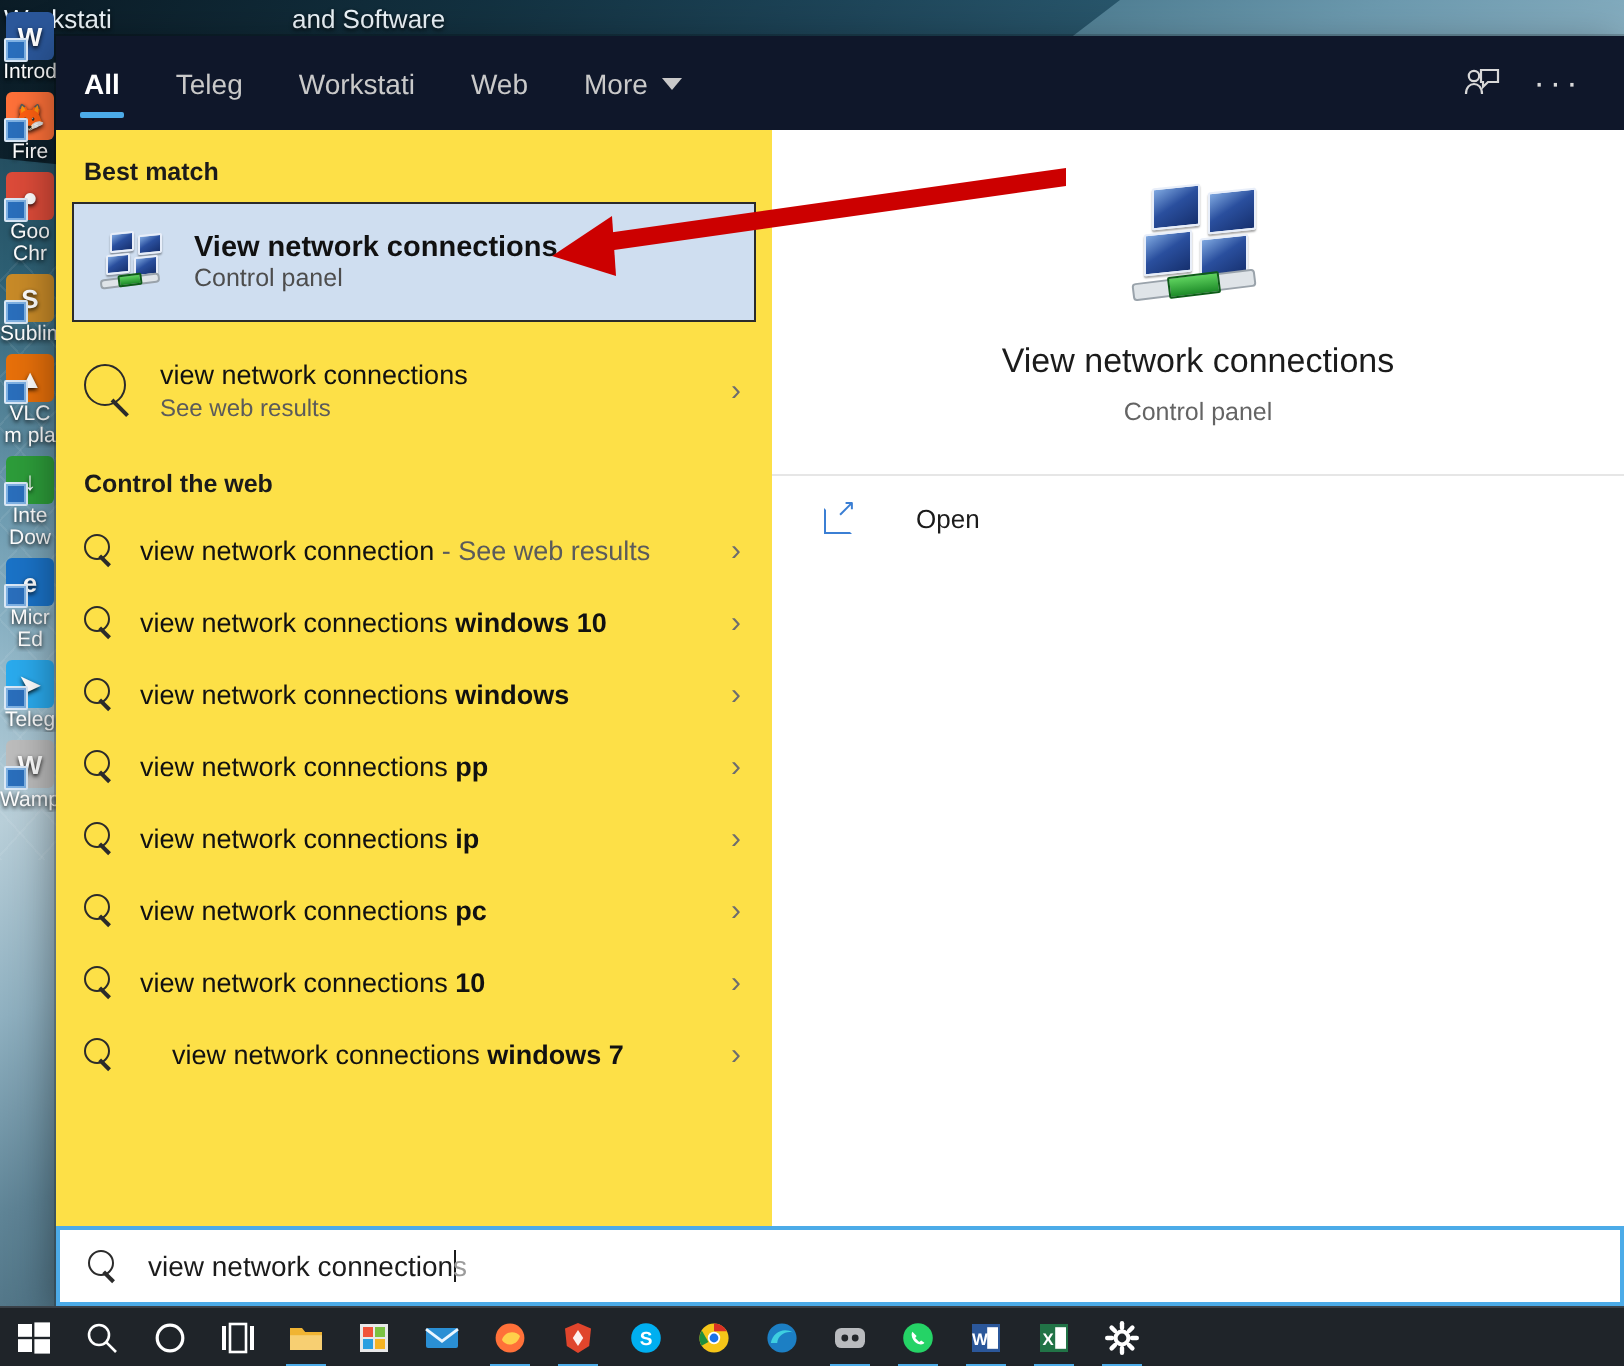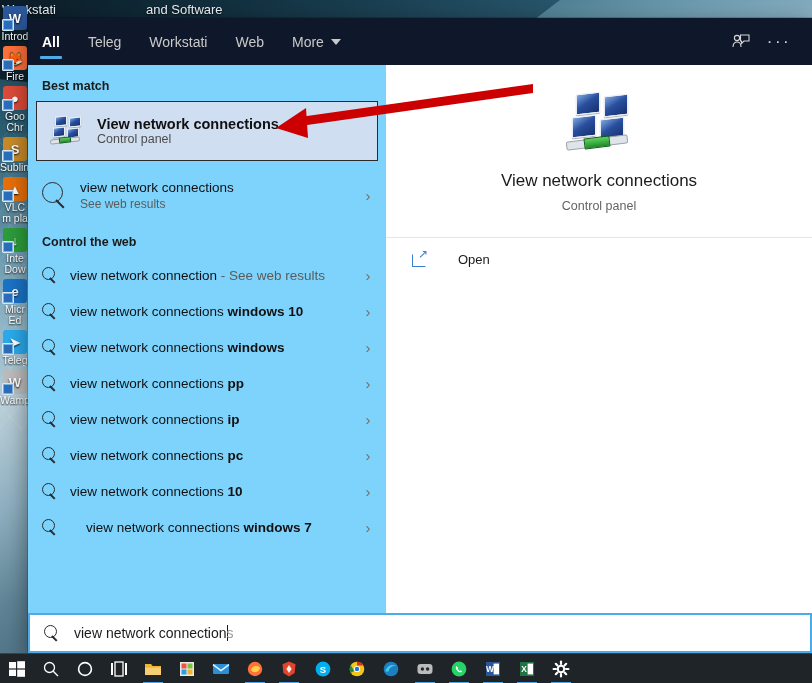--- a/index.html
+++ b/index.html
@@ -90,21 +90,21 @@
   .hdr-spacer { flex: 1; }
   .hdr-btn {
     width: 38px; height: 38px; display: flex;
     align-items: center; justify-content: center; color: #d8d8d8;
   }
   .dots { letter-spacing: 2.5px; font-size: 17px; line-height: 8px; }
 
   
   #panes { flex: 1; display: flex; min-height: 0; }
   #leftpane {
-    width: 358px; background: #7dd3fc; flex: none;
+    width: 358px; background: #fde047; flex: none;
     overflow: hidden; position: relative;
   }
   #rightpane { flex: 1; background: #ffffff; }
 
   .section-head {
     font-size: 12.5px; font-weight: bold; color: #1b1b1b;
     padding: 14px 0 8px 14px;
   }
 
   

